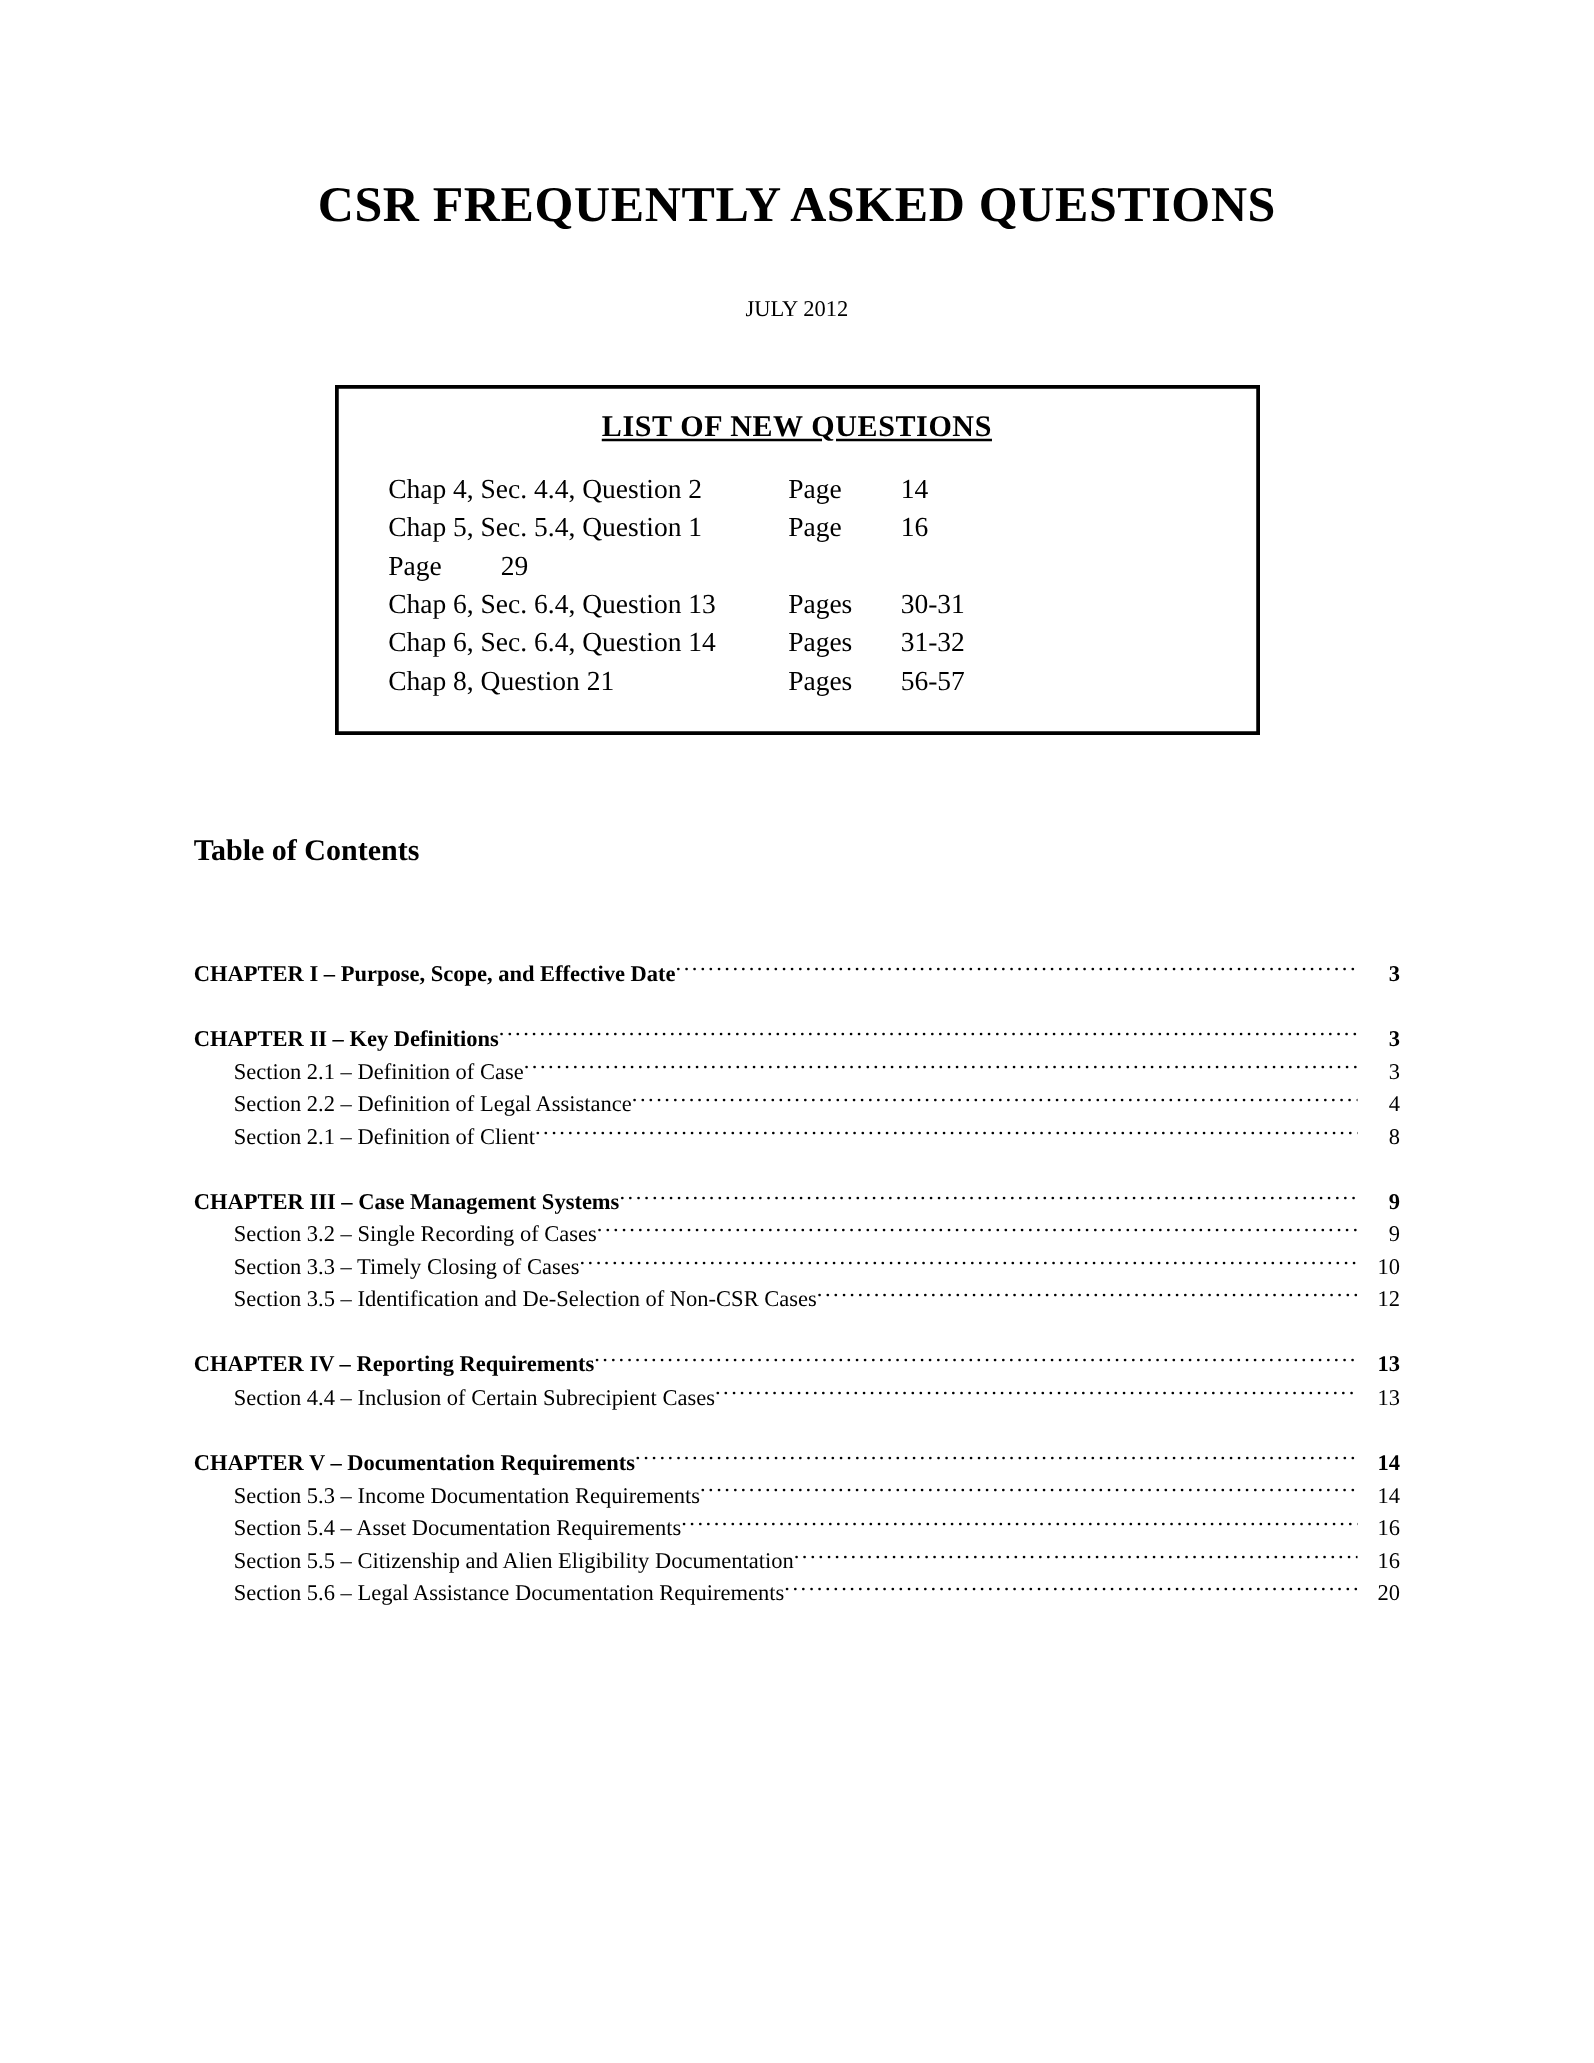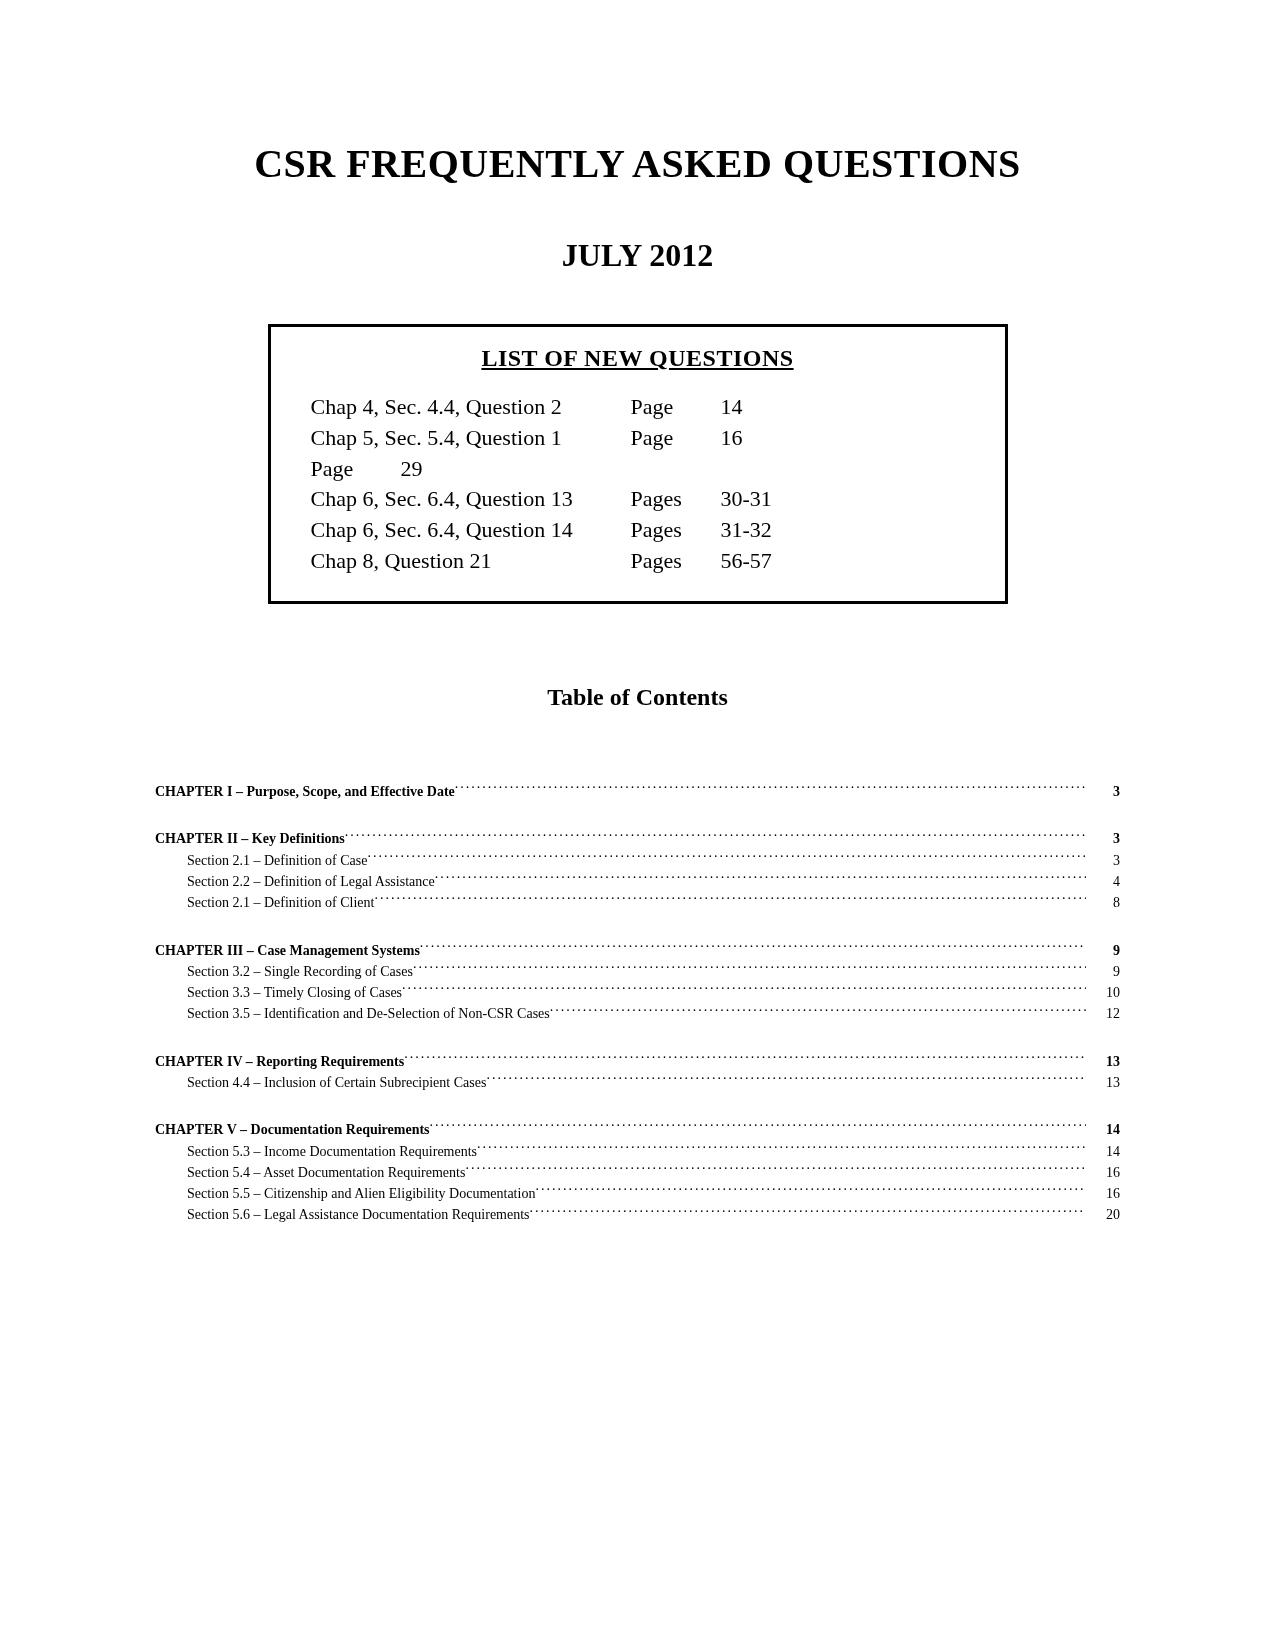--- a/index.html
+++ b/index.html
@@ -12,22 +12,22 @@
       padding: 140px 155px 0 155px;
     }
     .title {
       font-size: 40px;
       font-weight: bold;
       text-align: center;
       letter-spacing: 0.5px;
       margin-bottom: 50px;
     }
     .subtitle {
-      font-size: 32px;
-      font-weight: bold;
+      font-size: 18px;
+      font-weight: normal;
       text-align: center;
       margin-bottom: 50px;
     }
     .new-questions-box {
       border: 3px solid #000;
       width: 740px;
       margin: 0 auto 80px auto;
       padding: 18px 40px 24px 40px;
     }
     .new-questions-title {
@@ -42,28 +42,27 @@
       display: flex;
       font-size: 22px;
       line-height: 1.4;
     }
     .nq-label { width: 320px; }
     .nq-page-word { width: 90px; }
     .nq-page-num { width: 80px; }
     .toc-heading {
       font-size: 24px;
       font-weight: bold;
-      text-align: center;
       margin-bottom: 70px;
     }
     .toc-block { margin-bottom: 26px; }
     .toc-row {
       display: flex;
       align-items: baseline;
-      font-size: 14px;
+      font-size: 18px;
       line-height: 1.35;
       white-space: nowrap;
     }
     .toc-row.chapter { font-weight: bold; }
     .toc-row.section .toc-label { padding-left: 32px; font-weight: normal; }
     .toc-row.section .toc-page { font-weight: normal; }
     .toc-label { flex: 0 0 auto; }
     .toc-leader {
       flex: 1 1 auto;
       overflow: hidden;

